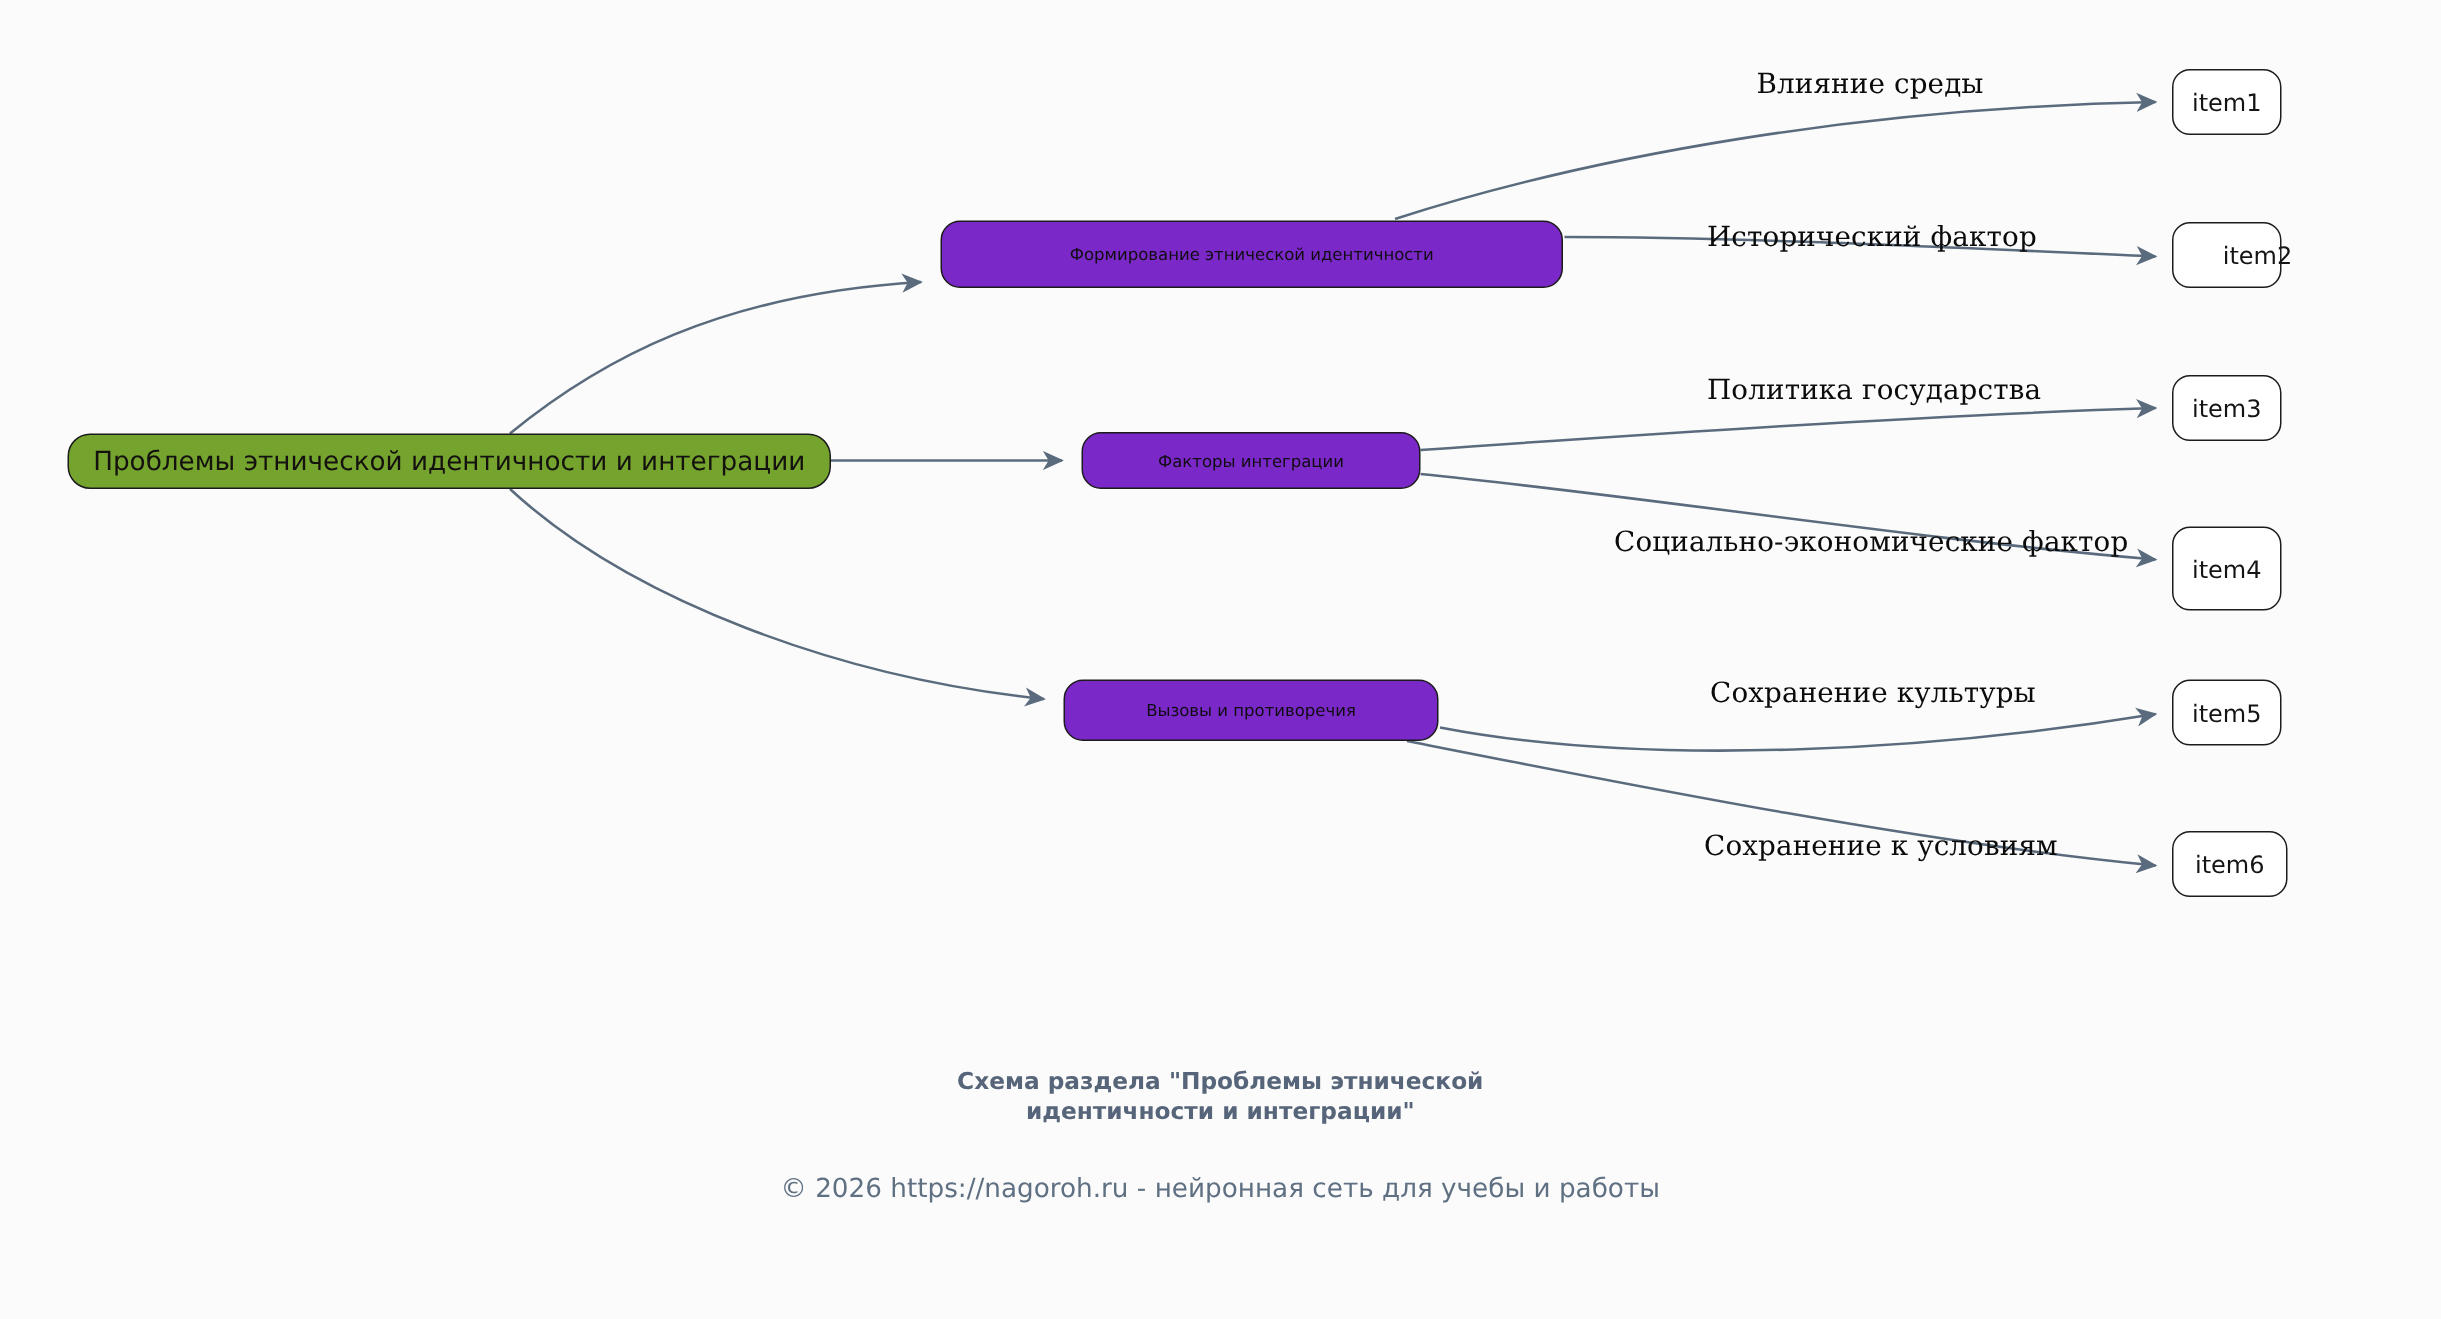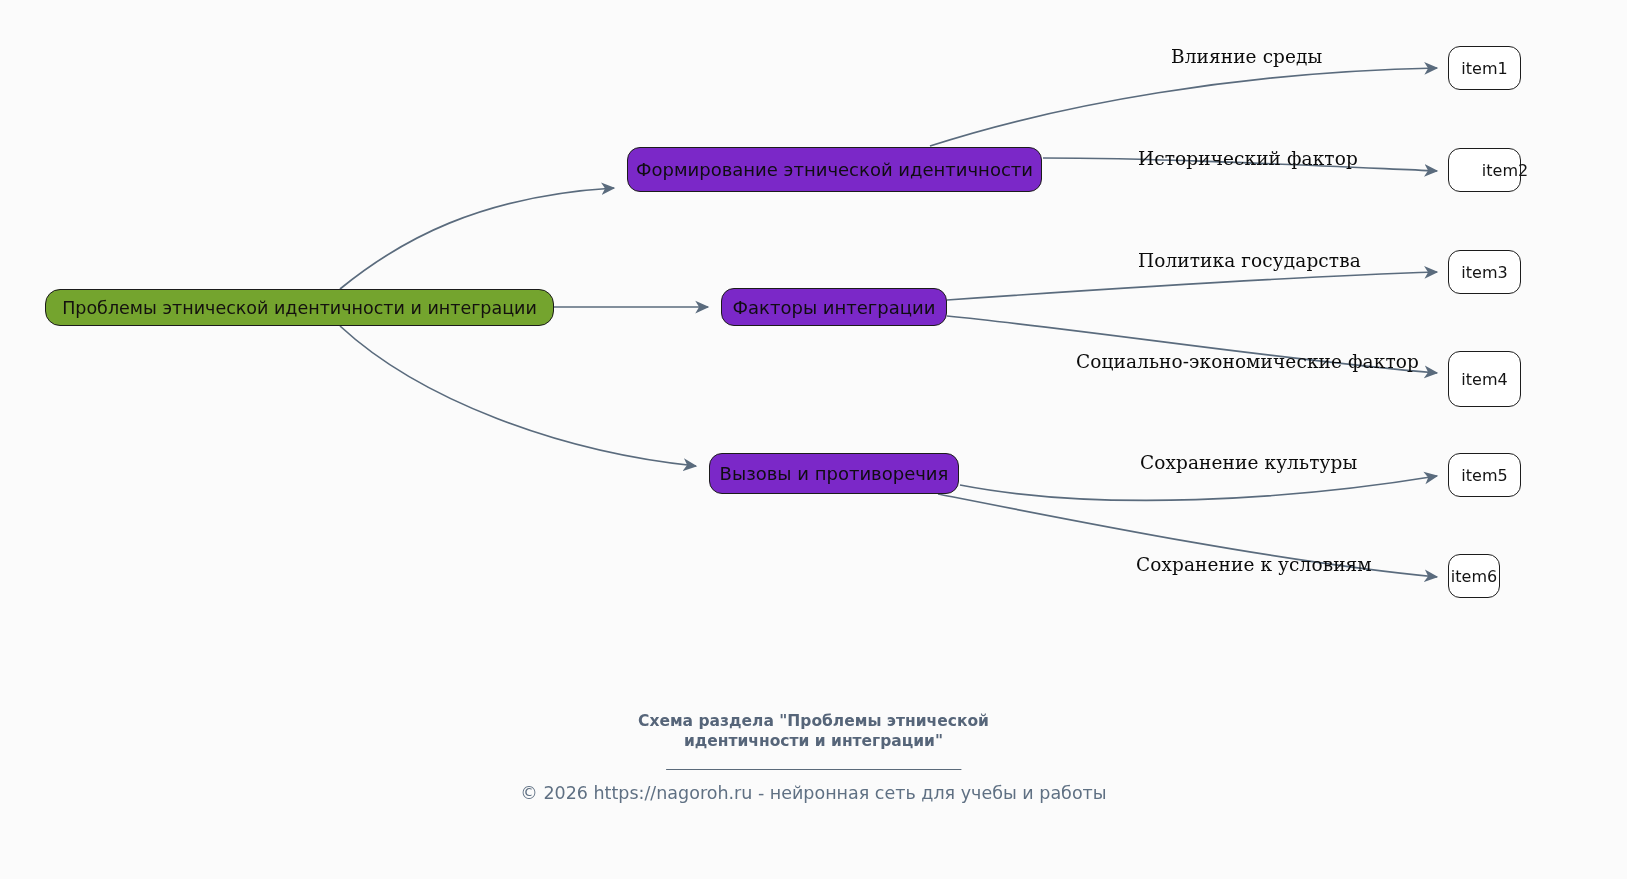--- a/index.html
+++ b/index.html
@@ -39,21 +39,21 @@
     color: #14110f;
     font-family: "DejaVu Sans", sans-serif;
   }
   .node-root {
     background: #74a42e;
     font-size: 17.5px;
     border-radius: 15px;
   }
   .node-branch {
     background: #7b28c8;
-    font-size: 18px;
+    font-size: 11px;
     color: #100d12;
     border-radius: 13px;
   }
   .node-leaf {
     background: #ffffff;
     font-size: 16px;
     color: #141414;
     border-radius: 12px;
     border: 1.7px solid #1c1c1c;
   }
@@ -150,38 +150,37 @@
   </div>
 
   <div class="node node-leaf" style="left:1448px; top:351px; width:73px; height:56px;">
     <span>item4</span>
   </div>
 
   <div class="node node-leaf" style="left:1448px; top:453px; width:73px; height:44px;">
     <span>item5</span>
   </div>
 
-  <div class="node node-leaf" style="left:1448px; top:554px; width:52px; height:44px;">
+  <div class="node node-leaf" style="left:1448px; top:554px; width:77px; height:44px;">
     <span>item6</span>
   </div>
 
   <div class="edge-label" style="left:1171px; top:46px;">Влияние среды</div>
 
   <div class="edge-label" style="left:1138px; top:148px;">Исторический фактор</div>
 
   <div class="edge-label" style="left:1138px; top:250px;">Политика государства</div>
 
   <div class="edge-label" style="left:1076px; top:351px;">Социально-экономические фактор</div>
 
   <div class="edge-label" style="left:1140px; top:452px;">Сохранение культуры</div>
 
   <div class="edge-label" style="left:1136px; top:554px;">Сохранение к условиям</div>
 
   <div class="footer footer-caption">
     <div>Схема раздела "Проблемы этнической</div>
     <div>идентичности и интеграции"</div>
   </div>
 
-  <div class="footer footer-rule">______________________________________________</div>
 
   <div class="footer footer-copy">© 2026 https://nagoroh.ru - нейронная сеть для учебы и работы</div>
 
 </div>
 
 </body></html>

